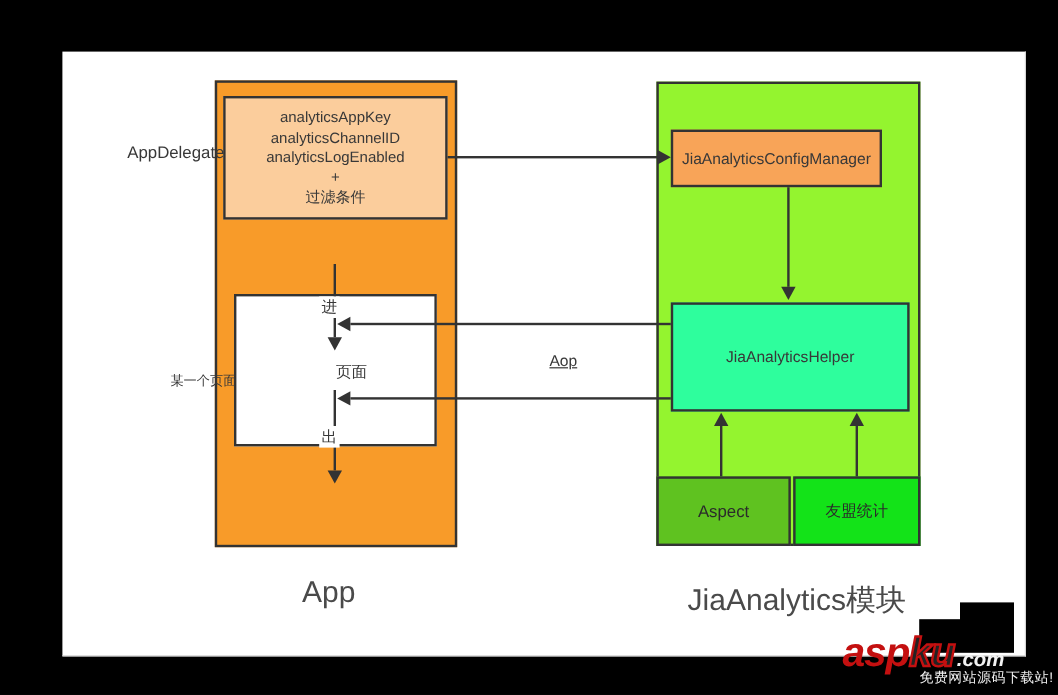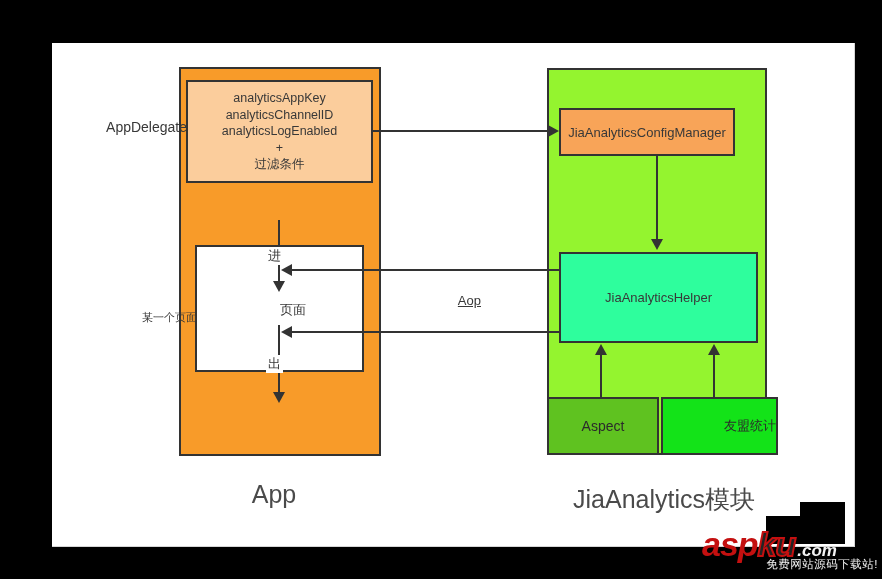--- a/index.html
+++ b/index.html
@@ -28,22 +28,22 @@
                  font-size:12.5px; line-height:16.5px; color: var(--text-dark,#383838); text-align:center; }
   .page-box    { left:143px; top:202px; width:169px; height:127px; background:#fff; }
 
   .module-outer{ left:495px; top:25px;  width:220px; height:387px; background: var(--module-green, #94F42F); }
   .mgr-box     { left:507px; top:65px;  width:176px; height:48px;  background: var(--manager-orange, #F8A458);
                  display:flex; align-items:center; justify-content:center; font-size:13px; color:var(--text-dark,#383838); }
   .helper-box  { left:507px; top:209px; width:199px; height:91px;  background: var(--helper-spring, #2EFE9D);
                  display:flex; align-items:center; justify-content:center; font-size:13px; color:var(--text-dark,#383838); }
   .aspect-box  { left:495px; top:354px; width:112px; height:58px;  background: var(--aspect-green, #5FC220);
                  display:flex; align-items:center; justify-content:center; font-size:14px; color:#2b2b2b; }
-  .umeng-box   { left:609px; top:354px; width:117px; height:58px;  background: var(--umeng-green, #13E318);
-                 display:flex; align-items:center; justify-content:flex-end; font-size:13px; color:#2b2b2b; }
+  .umeng-box   { left:609px; top:354px; width:106px; height:58px;  background: var(--umeng-green, #13E318);
+                 display:flex; align-items:center; justify-content:center; font-size:13px; color:#2b2b2b; }
 
   .lbl { position:absolute; color: var(--text-dark,#383838); text-align:right; }
   .lbl-appdelegate { left:20px;  top:76px;  width:115px; font-size:14px; }
   .lbl-somepage    { left:40px;  top:267px; width:105px; font-size:11px; }
   .lbl-aop         { left:379px; top:250px; width:50px;  font-size:13px;text-decoration:underline; }
   .title           { position:absolute; color: var(--title-gray,#4A4A4A); text-align:center; font-size:25px; }
   .title-app       { left:122px; top:437px; width:200px; }
   .title-module    { left:492px; top:440px; width:240px; }
 
   .edge-lbl { position:absolute; background:#fff; padding:0 2px; font-size:13px; color:var(--text-dark,#383838); z-index:6; }

